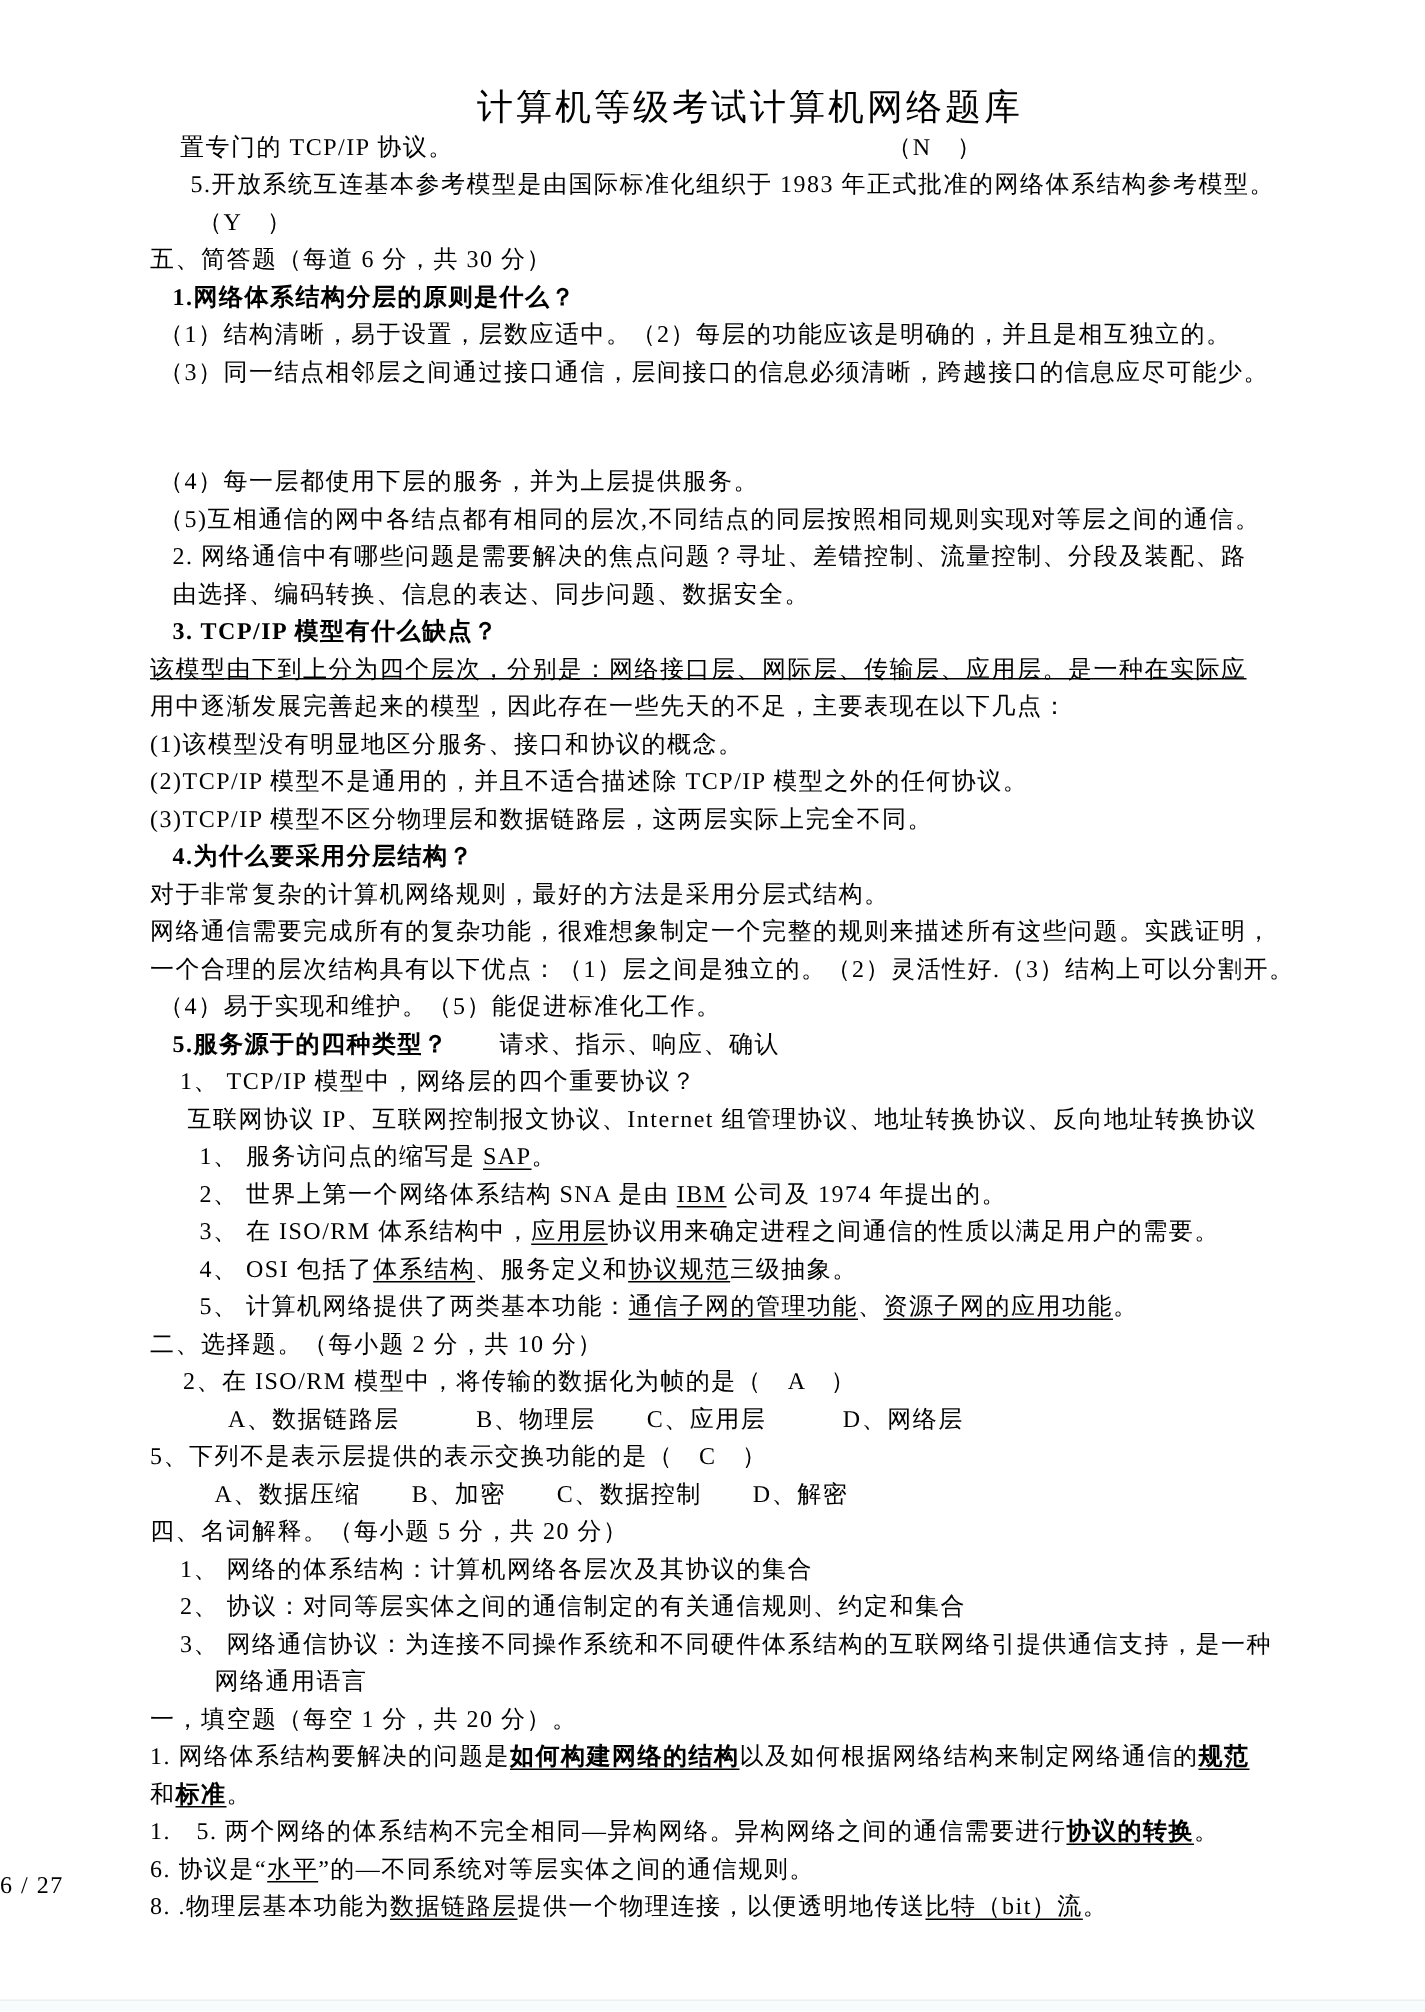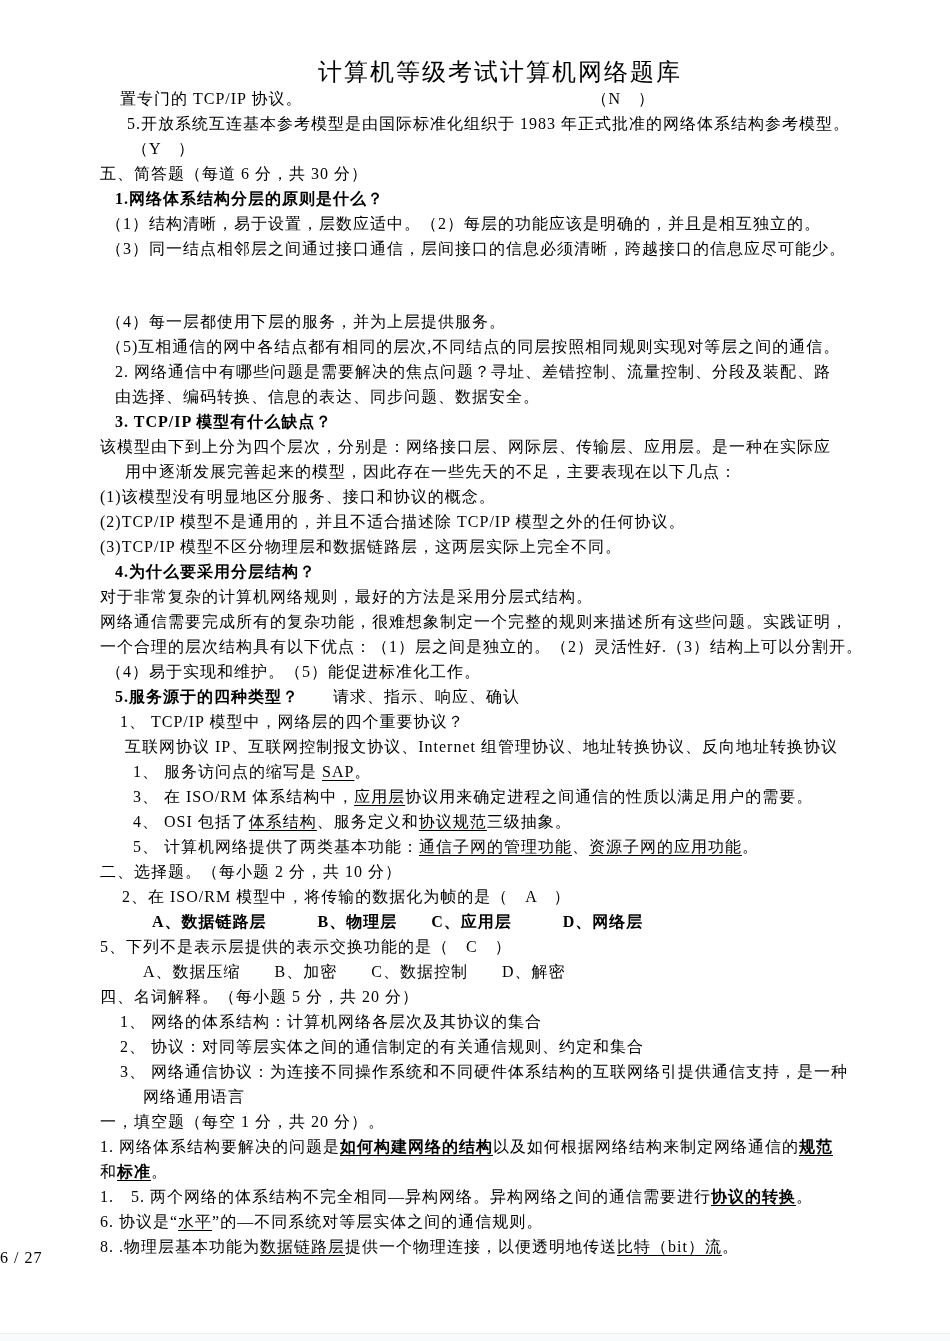--- a/index.html
+++ b/index.html
@@ -61,40 +61,41 @@
         <div class="line" style="padding-left: 32px;"><span>（Y　）</span></div>
         <div class="line" style="padding-left: 0px;"><span>五、简答题（每道 6 分，共 30 分）</span></div>
         <div class="line" style="padding-left: 15px;"><span class="b">1.网络体系结构分层的原则是什么？</span></div>
         <div class="line" style="padding-left: 6px;"><span>（1）结构清晰，易于设置，层数应适中。（2）每层的功能应该是明确的，并且是相互独立的。</span></div>
         <div class="line" style="padding-left: 6px;"><span>（3）同一结点相邻层之间通过接口通信，层间接口的信息必须清晰，跨越接口的信息应尽可能少。</span></div>
         <div class="line" style="padding-left: 6px; margin-top: 48px;"><span>（4）每一层都使用下层的服务，并为上层提供服务。</span></div>
         <div class="line" style="padding-left: 6px;"><span>（5)互相通信的网中各结点都有相同的层次,不同结点的同层按照相同规则实现对等层之间的通信。</span></div>
         <div class="line" style="padding-left: 15px;"><span>2. 网络通信中有哪些问题是需要解决的焦点问题？寻址、差错控制、流量控制、分段及装配、路</span></div>
         <div class="line" style="padding-left: 15px;"><span>由选择、编码转换、信息的表达、同步问题、数据安全。</span></div>
         <div class="line" style="padding-left: 15px;"><span class="b">3. TCP/IP 模型有什么缺点？</span></div>
-        <div class="line" style="padding-left: 0px;"><span>该模型由下到上分为四个层次，分别是：网络接口层、网际层、传输层、应用层。是一种在实际应</span></div>
-        <div class="line" style="padding-left: 0px; margin-left: 25px;"><span>用中逐渐发展完善起来的模型，因此存在一些先天的不足，主要表现在以下几点：</span></div>
+        <div class="line" style="padding-left: 0px; text-decoration: underline;"><span>该模型由下到上分为四个层次，分别是：网络接口层、网际层、传输层、应用层。是一种在实际应</span></div>
+        <div class="line" style="padding-left: 0px;"><span>用中逐渐发展完善起来的模型，因此存在一些先天的不足，主要表现在以下几点：</span></div>
         <div class="line" style="padding-left: 0px;"><span>(1)该模型没有明显地区分服务、接口和协议的概念。</span></div>
         <div class="line" style="padding-left: 0px;"><span>(2)TCP/IP 模型不是通用的，并且不适合描述除 TCP/IP 模型之外的任何协议。</span></div>
         <div class="line" style="padding-left: 0px;"><span>(3)TCP/IP 模型不区分物理层和数据链路层，这两层实际上完全不同。</span></div>
         <div class="line" style="padding-left: 15px;"><span class="b">4.为什么要采用分层结构？</span></div>
         <div class="line" style="padding-left: 0px;"><span>对于非常复杂的计算机网络规则，最好的方法是采用分层式结构。</span></div>
         <div class="line" style="padding-left: 0px;"><span>网络通信需要完成所有的复杂功能，很难想象制定一个完整的规则来描述所有这些问题。实践证明，</span></div>
         <div class="line" style="padding-left: 0px;"><span>一个合理的层次结构具有以下优点：（1）层之间是独立的。（2）灵活性好.（3）结构上可以分割开。</span></div>
         <div class="line" style="padding-left: 6px;"><span>（4）易于实现和维护。（5）能促进标准化工作。</span></div>
         <div class="line" style="padding-left: 15px;"><span class="b">5.服务源于的四种类型？</span><span>　　请求、指示、响应、确认</span></div>
         <div class="line" style="padding-left: 20px;"><span>1、 TCP/IP 模型中，网络层的四个重要协议？</span></div>
         <div class="line" style="padding-left: 25px;"><span>互联网协议 IP、互联网控制报文协议、Internet 组管理协议、地址转换协议、反向地址转换协议</span></div>
         <div class="line" style="padding-left: 33px;"><span>1、 服务访问点的缩写是 </span><span class="u">SAP</span><span>。</span></div>
+        <div class="line" style="padding-left: 33px;"><span>2、 世界上第一个网络体系结构 SNA 是由 </span><span class="u">IBM</span><span> 公司及 1974 年提出的。</span></div>
         <div class="line" style="padding-left: 33px;"><span>3、 在 ISO/RM 体系结构中，</span><span class="u">应用层</span><span>协议用来确定进程之间通信的性质以满足用户的需要。</span></div>
         <div class="line" style="padding-left: 33px;"><span>4、 OSI 包括了</span><span class="u">体系结构</span><span>、服务定义和</span><span class="u">协议规范</span><span>三级抽象。</span></div>
         <div class="line" style="padding-left: 33px;"><span>5、 计算机网络提供了两类基本功能：</span><span class="u">通信子网的管理功能</span><span>、</span><span class="u">资源子网的应用功能</span><span>。</span></div>
         <div class="line" style="padding-left: 0px;"><span>二、选择题。（每小题 2 分，共 10 分）</span></div>
         <div class="line" style="padding-left: 22px;"><span>2、在 ISO/RM 模型中，将传输的数据化为帧的是（　A　）</span></div>
-        <div class="line" style="padding-left: 52px; font-weight: bold;"><span>A、数据链路层　　　B、物理层　　C、应用层　　　D、网络层</span></div>
+        <div class="line" style="padding-left: 52px;"><span>A、数据链路层　　　B、物理层　　C、应用层　　　D、网络层</span></div>
         <div class="line" style="padding-left: 0px;"><span>5、下列不是表示层提供的表示交换功能的是（　C　）</span></div>
         <div class="line" style="padding-left: 43px;"><span>A、数据压缩　　B、加密　　C、数据控制　　D、解密</span></div>
         <div class="line" style="padding-left: 0px;"><span>四、名词解释。（每小题 5 分，共 20 分）</span></div>
         <div class="line" style="padding-left: 20px;"><span>1、 网络的体系结构：计算机网络各层次及其协议的集合</span></div>
         <div class="line" style="padding-left: 20px;"><span>2、 协议：对同等层实体之间的通信制定的有关通信规则、约定和集合</span></div>
         <div class="line" style="padding-left: 20px;"><span>3、 网络通信协议：为连接不同操作系统和不同硬件体系结构的互联网络引提供通信支持，是一种</span></div>
         <div class="line" style="padding-left: 43px;"><span>网络通用语言</span></div>
         <div class="line" style="padding-left: 0px;"><span>一，填空题（每空 1 分，共 20 分）。</span></div>
         <div class="line" style="padding-left: 0px;"><span>1. 网络体系结构要解决的问题是</span><span class="b u">如何构建网络的结构</span><span>以及如何根据网络结构来制定网络通信的</span><span class="b u">规范</span></div>
         <div class="line" style="padding-left: 0px;"><span>和</span><span class="b u">标准</span><span>。</span></div>

